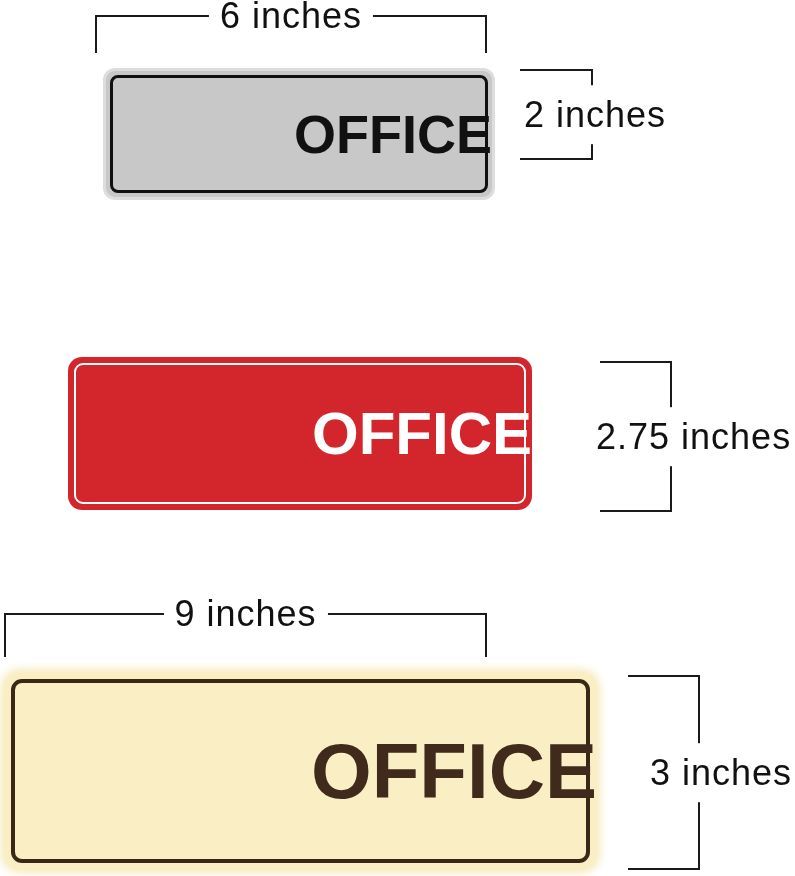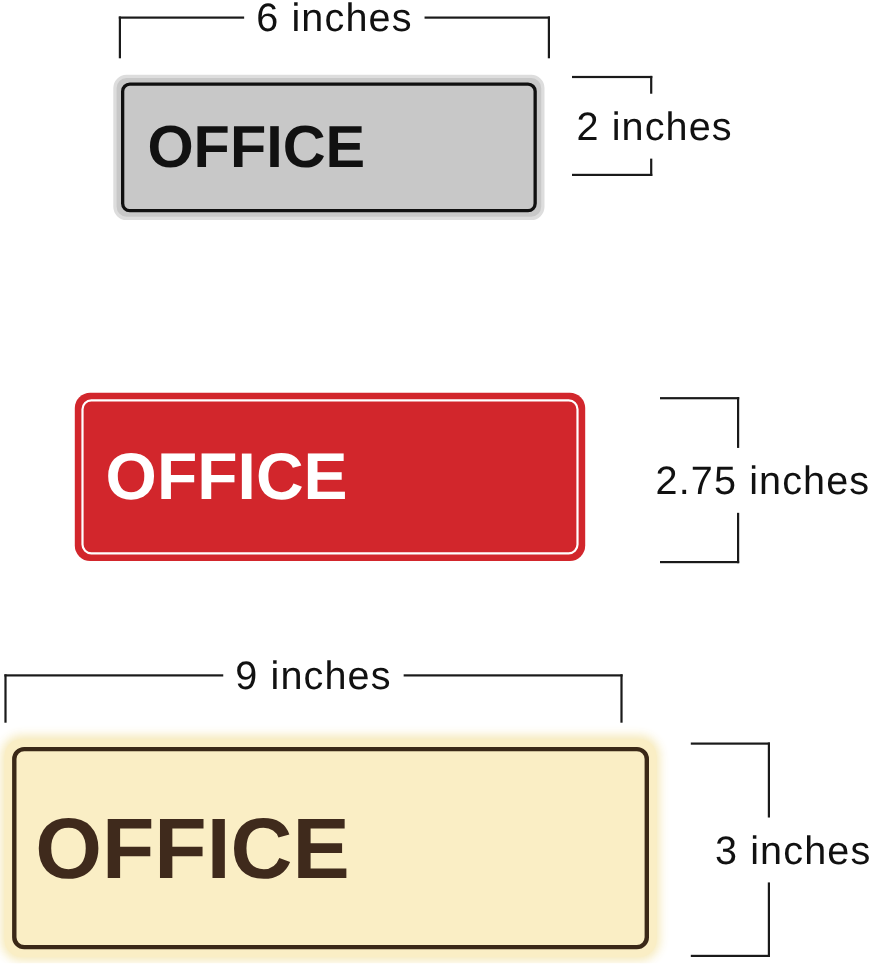--- a/index.html
+++ b/index.html
@@ -56,21 +56,21 @@
   .lbl-off-a { left: 0; }
   .lbl-off-b { left: -8px; }
   .lbl-off-c { left: 18px; }
 
   
   .sign {
     position: absolute;
     box-sizing: border-box;
     display: flex;
     align-items: center;
-    justify-content: flex-start;
+    justify-content: flex-end;
     background: var(--fill);
     padding-left: 28px;
   }
   .sign-inner {
     position: absolute;
     pointer-events: none;
   }
   .sign-label {
     position: relative;
     font-weight: 700;
@@ -107,25 +107,25 @@
     box-shadow: 0 0 9px 3px rgba(246, 233, 184, 0.95);
   }
   .sign-cream .sign-inner {
     inset: 7px;
     border: 4px solid var(--stroke);
     border-radius: 11px;
   }
   .sign-cream .sign-label { font-size: 78px; }
 
   
-  #dim-w-gray  { left: 108px; top: 15px;  width: 392px; height: 38px; }
+  #dim-w-gray  { left: 95px; top: 15px;  width: 392px; height: 38px; }
   #dim-h-gray  { left: 520px; top: 69px;  width: 73px;  height: 91px; }
   #dim-w-red   { left: 70px;  top: 299px; width: 460px; height: 38px; }
   #dim-h-red   { left: 560px; top: 361px; width: 72px;  height: 151px; margin-left: 40px; }
-  #dim-w-cream { left: 4px;   top: 613px; width: 562px; height: 44px; }
+  #dim-w-cream { left: 4px;   top: 613px; width: 483px; height: 44px; }
   #dim-h-cream { left: 628px; top: 675px; width: 72px;  height: 195px; text-align: right; }
 </style>
 </head>
 <body>
 
 <div id="canvas">
 
   <div class="dim-top" id="dim-w-gray">
     <span class="dim-label">6 inches</span>
   </div>

